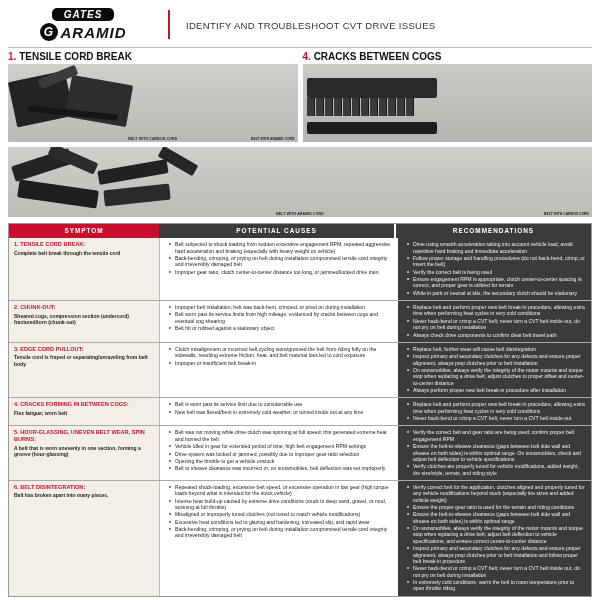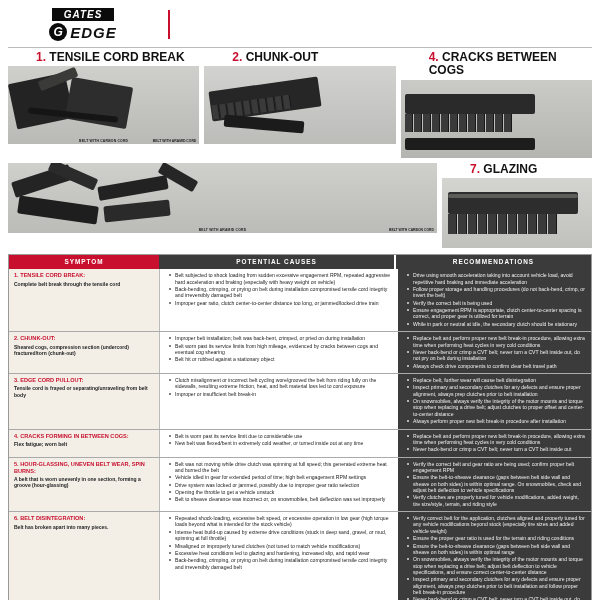--- a/index.html
+++ b/index.html
@@ -37,21 +37,21 @@
     width: 150px;
     flex: 0 0 150px;
   }
   .gates-logo {
     background: #0b0b0b;
     color: #fff;
     font-size: 10px;
     font-weight: bold;
     letter-spacing: 1px;
     padding: 1px 12px;
-    border-radius: 0;
+    border-radius: 5px;
     font-style: italic;
     text-align: center;
   }
   .gforce {
     display: flex;
     align-items: center;
     gap: 3px;
   }
   .g-badge {
     width: 18px;
@@ -105,27 +105,26 @@
   .grid-row {
     display: flex;
     gap: 5px;
   }
   .row1 .cell { flex: 1 1 0; }
   .cell {
     display: flex;
     flex-direction: column;
   }
   .cell-title {
-    font-size: 12px;
+    font-size: 10px;
     font-weight: bold;
     line-height: 1.12;
     margin-bottom: 2px;
     color: #111;
     text-transform: uppercase;
-    margin-left: 28px;
   }
   .cell-title .num { color: #c8102e; }
   .photo {
     position: relative;
     background: #d8d8d6;
     border: 0;
     overflow: hidden;
   }
   .photo .caption {
     position: absolute;
@@ -258,25 +257,26 @@
 </head>
 <body>
 
 <div class="page">
 
   <div class="header">
     <div class="brandblock">
       <div class="gates-logo">GATES</div>
       <div class="gforce">
         <div class="g-badge">G</div>
-        <div class="force-text">EDGE</div>
+        <div class="force-text">ARAMID</div>
       </div>
     </div>
     <div class="divider-v"></div>
     <div class="titleblock">
+      <div class="sub-title">IDENTIFY AND TROUBLESHOOT CVT DRIVE ISSUES</div>
     </div>
   </div>
 
   <div class="gallery">
 
     <div class="grid-row row1">
 
       <div class="cell">
         <div class="cell-title">
           <span class="num">1.</span>
@@ -285,42 +285,20 @@
         <div class="photo" style="height:78px;background:linear-gradient(180deg,#cfcfcc,#b9b9b6);">
           <div class="belt" style="left:4px;top:12px;width:58px;height:46px;transform:rotate(-12deg);background:#232323;"></div>
           <div class="belt" style="left:60px;top:16px;width:62px;height:42px;transform:rotate(10deg);background:#2d2d2d;"></div>
           <div class="belt" style="left:30px;top:8px;width:40px;height:10px;transform:rotate(-22deg);background:#3a3a38;"></div>
           <div class="belt" style="left:20px;top:46px;width:90px;height:6px;transform:rotate(6deg);background:#151515;"></div>
           <div class="caption">BELT WITH CARBON CORD</div>
           <div class="caption2">BELT WITH ARAMID CORD</div>
         </div>
       </div>
 
-      <div class="cell">
-        <div class="cell-title">
-          <span class="num">2.</span>
-          <span>CHUNK-OUT</span>
-        </div>
-        <div class="photo" style="height:78px;background:linear-gradient(180deg,#d2d2d0,#bcbcb9);">
-          <div class="belt" style="left:6px;top:18px;width:110px;height:30px;transform:rotate(-8deg);background:#262626;"></div>
-          <div class="cogs" style="left:8px;top:34px;transform:rotate(-8deg);">
-            <div class="cog" style="width:6px;height:14px;"></div>
-              <div class="cog" style="width:6px;height:14px;"></div>
-            <div class="cog" style="width:6px;height:14px;"></div>
-              <div class="cog" style="width:6px;height:14px;"></div>
-            <div class="cog" style="width:6px;height:14px;"></div>
-              <div class="cog" style="width:6px;height:14px;"></div>
-            <div class="cog" style="width:6px;height:14px;"></div>
-              <div class="cog" style="width:6px;height:14px;"></div>
-            <div class="cog" style="width:6px;height:14px;"></div>
-              <div class="cog" style="width:6px;height:14px;"></div>
-          </div>
-          <div class="belt" style="left:20px;top:52px;width:80px;height:12px;transform:rotate(5deg);background:#1b1b1b;"></div>
-        </div>
-      </div>
 
 
       <div class="cell">
         <div class="cell-title">
           <span class="num">4.</span>
           <span>CRACKS BETWEEN COGS</span>
         </div>
         <div class="photo" style="height:78px;background:linear-gradient(180deg,#cacac7,#b4b4b1);">
           <div class="belt" style="left:4px;top:14px;width:130px;height:20px;background:#2a2a2a;"></div>
           <div class="cogs" style="left:4px;top:34px;">
@@ -352,43 +330,20 @@
           <div class="belt" style="left:40px;top:6px;width:50px;height:12px;transform:rotate(24deg);background:#2b2b2b;"></div>
           <div class="belt" style="left:90px;top:18px;width:70px;height:14px;transform:rotate(-10deg);background:#222;"></div>
           <div class="belt" style="left:10px;top:38px;width:80px;height:18px;transform:rotate(8deg);background:#1e1e1e;"></div>
           <div class="belt" style="left:96px;top:40px;width:66px;height:16px;transform:rotate(-6deg);background:#2a2a2a;"></div>
           <div class="belt" style="left:150px;top:8px;width:40px;height:12px;transform:rotate(30deg);background:#262626;"></div>
           <div class="caption">BELT WITH ARAMID CORD</div>
           <div class="caption2">BELT WITH CARBON CORD</div>
         </div>
       </div>
 
-      <div class="cell" style="flex:0 0 150px;">
-        <div class="cell-title">
-          <span class="num">7.</span>
-          <span>GLAZING</span>
-        </div>
-        <div class="photo" style="height:70px;background:linear-gradient(180deg,#d4d4d1,#c0c0bd);">
-          <div class="belt" style="left:6px;top:14px;width:130px;height:22px;background:#2d2d2d;"></div>
-          <div class="belt" style="left:6px;top:16px;width:130px;height:4px;background:#5c5c58;"></div>
-          <div class="cogs" style="left:6px;top:36px;">
-            <div class="cog" style="width:8px;height:20px;"></div>
-              <div class="cog" style="width:8px;height:20px;"></div>
-            <div class="cog" style="width:8px;height:20px;"></div>
-              <div class="cog" style="width:8px;height:20px;"></div>
-            <div class="cog" style="width:8px;height:20px;"></div>
-              <div class="cog" style="width:8px;height:20px;"></div>
-            <div class="cog" style="width:8px;height:20px;"></div>
-              <div class="cog" style="width:8px;height:20px;"></div>
-            <div class="cog" style="width:8px;height:20px;"></div>
-              <div class="cog" style="width:8px;height:20px;"></div>
-            <div class="cog" style="width:8px;height:20px;"></div>
-          </div>
-        </div>
-      </div>
 
     </div>
   </div>
 
   <div class="table">
 
     <div class="thead">
       <div class="th-symptom">SYMPTOM</div>
       <div class="th-causes">POTENTIAL CAUSES</div>
       <div class="th-recs">RECOMMENDATIONS</div>

